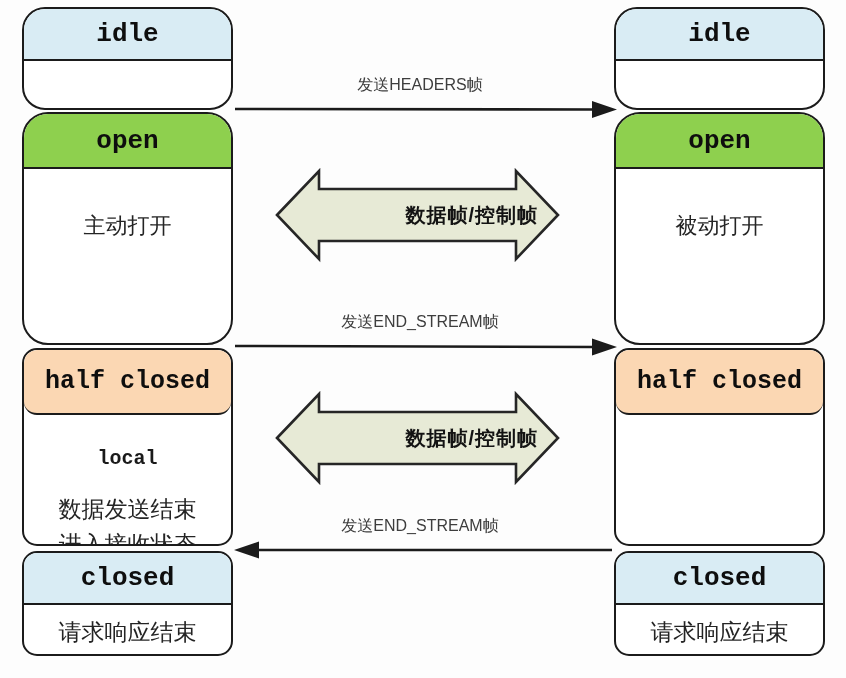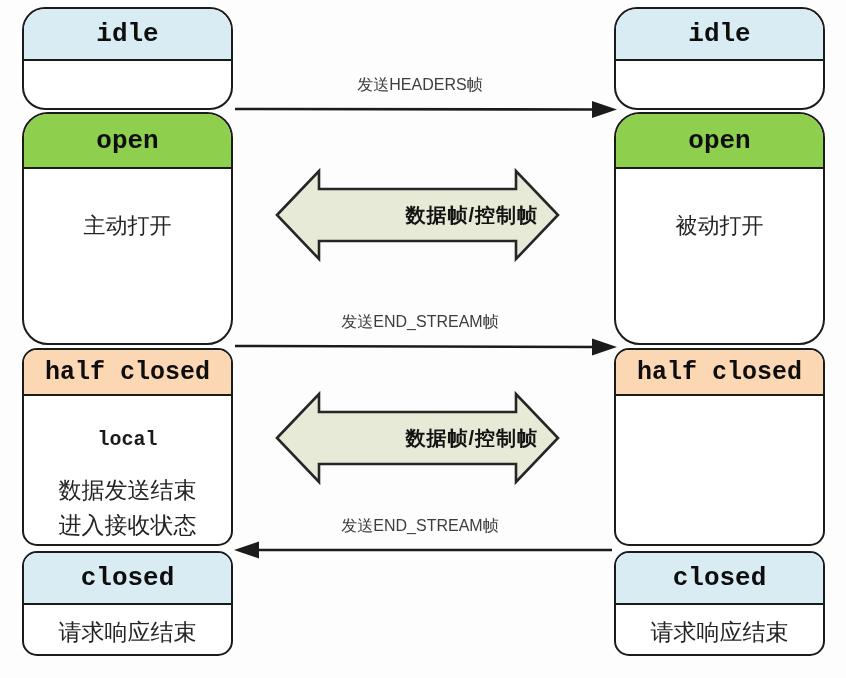--- a/index.html
+++ b/index.html
@@ -24,21 +24,21 @@
 
   .box-header {
     box-sizing:border-box; border-bottom:2.5px solid #1b1b1b;
     display:flex; align-items:center; justify-content:center;
     font-family:"Liberation Mono","DejaVu Sans Mono",monospace;
     font-weight:700; font-size:26px; color:#0e0e0e; letter-spacing:0px;
     white-space:nowrap;
   }
   .box-idle   .box-header { height:52px; }
   .box-open   .box-header { height:55px; }
-  .box-half   .box-header { height:46px; font-size:25px; }
+  .box-half   .box-header { height:65px; font-size:25px;border-radius:13px; }
   .box-closed .box-header { height:52px; }
 
   .hdr-blue  { background:#d9ecf4; }
   .hdr-green { background:#8ed04e; }
   .hdr-peach { background:#fbd7b3; }
 
   .box-body { position:relative; width:100%; color:#242424; }
 
   .cjk-line {
     text-align:center; font-size:22px; line-height:34px; color:#242424;

